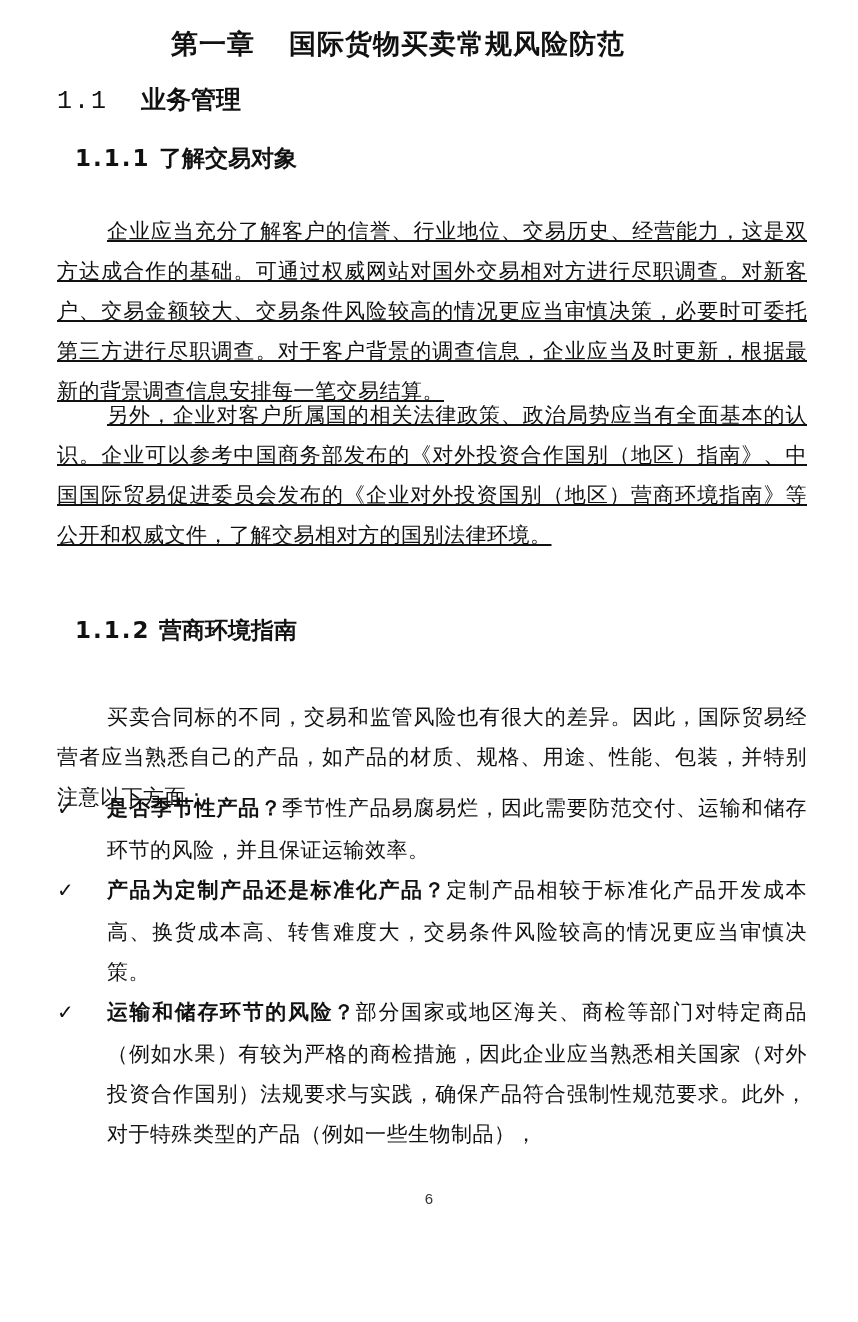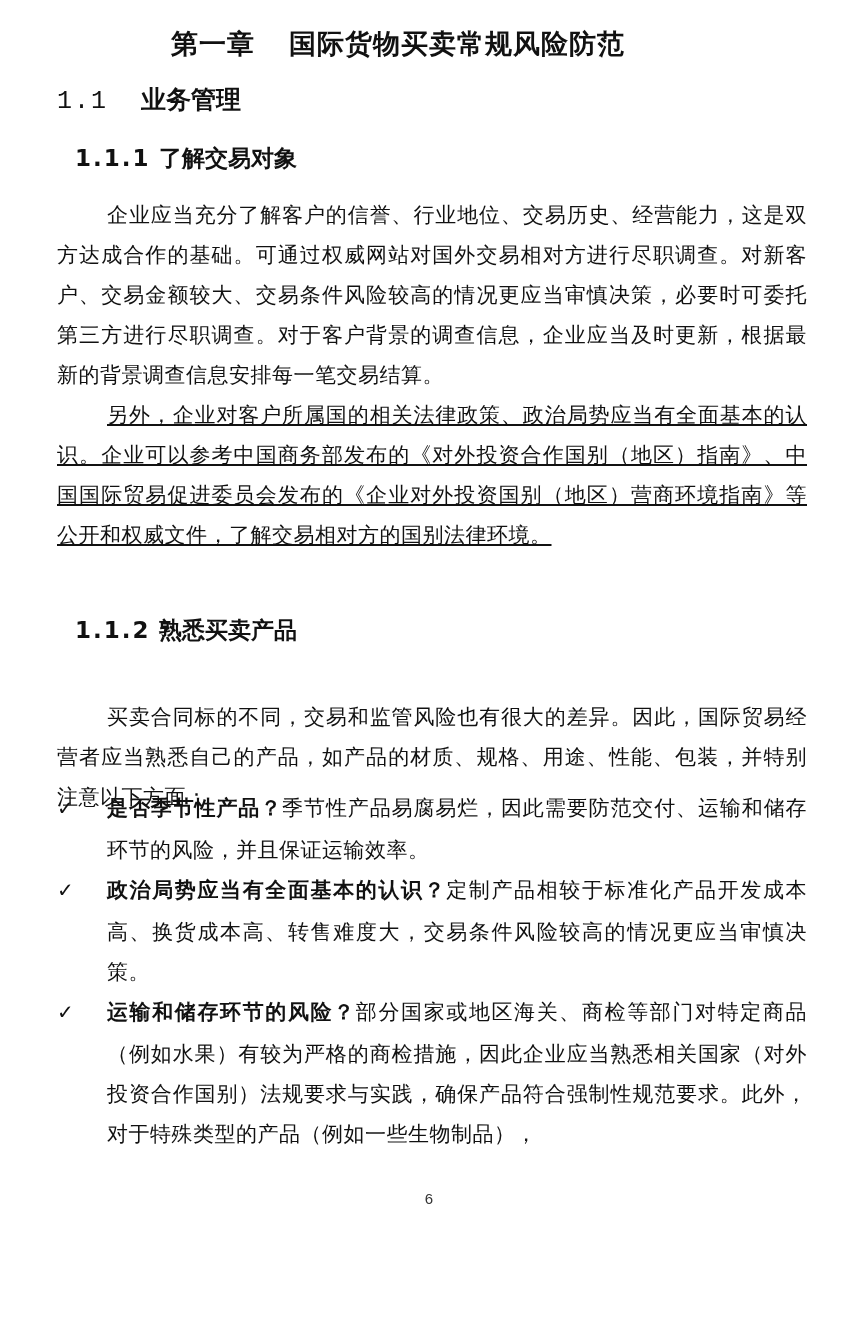--- a/index.html
+++ b/index.html
@@ -54,34 +54,34 @@
 </div>
 
 <div class="h2">
   <span class="num">1.1</span><span>业务管理</span>
 </div>
 
 <div class="h3" style="top:143px;">
   <span class="num">1.1.1</span><span>了解交易对象</span>
 </div>
 
-<p class="para indent" style="top:195px;">企业应当充分了解客户的信誉、行业地位、交易历史、经营能力，这是双方达成合作的基础。可通过权威网站对国外交易相对方进行尽职调查。对新客户、交易金额较大、交易条件风险较高的情况更应当审慎决策，必要时可委托第三方进行尽职调查。对于客户背景的调查信息，企业应当及时更新，根据最新的背景调查信息安排每一笔交易结算。</p>
+<p class="para indent" style="top:211px;text-decoration:underline;">企业应当充分了解客户的信誉、行业地位、交易历史、经营能力，这是双方达成合作的基础。可通过权威网站对国外交易相对方进行尽职调查。对新客户、交易金额较大、交易条件风险较高的情况更应当审慎决策，必要时可委托第三方进行尽职调查。对于客户背景的调查信息，企业应当及时更新，根据最新的背景调查信息安排每一笔交易结算。</p>
 <p class="para indent" style="top:395px;text-decoration:underline;">另外，企业对客户所属国的相关法律政策、政治局势应当有全面基本的认识。企业可以参考中国商务部发布的《对外投资合作国别（地区）指南》、中国国际贸易促进委员会发布的《企业对外投资国别（地区）营商环境指南》等公开和权威文件，了解交易相对方的国别法律环境。</p>
 
 <div class="h3" style="top:615px;">
-  <span class="num">1.1.2</span><span>熟悉买卖产品</span>
+  <span class="num">1.1.2</span><span>营商环境指南</span>
 </div>
 
 <p class="para indent" style="top:697px;">买卖合同标的不同，交易和监管风险也有很大的差异。因此，国际贸易经营者应当熟悉自己的产品，如产品的材质、规格、用途、性能、包装，并特别注意以下方面：</p>
 
 <ul class="list" style="top:788px;">
   <li>
     <span class="check">✓</span><span class="lead">是否季节性产品？</span><span>季节性产品易腐易烂，因此需要防范交付、运输和储存环节的风险，并且保证运输效率。</span>
   </li>
   <li>
-    <span class="check">✓</span><span class="lead">政治局势应当有全面基本的认识？</span><span>定制产品相较于标准化产品开发成本高、换货成本高、转售难度大，交易条件风险较高的情况更应当审慎决策。</span>
+    <span class="check">✓</span><span class="lead">产品为定制产品还是标准化产品？</span><span>定制产品相较于标准化产品开发成本高、换货成本高、转售难度大，交易条件风险较高的情况更应当审慎决策。</span>
   </li>
   <li>
     <span class="check">✓</span><span class="lead">运输和储存环节的风险？</span><span>部分国家或地区海关、商检等部门对特定商品（例如水果）有较为严格的商检措施，因此企业应当熟悉相关国家（对外投资合作国别）法规要求与实践，确保产品符合强制性规范要求。此外，对于特殊类型的产品（例如一些生物制品），</span>
   </li>
 </ul>
 
 <div class="page-num">6</div>
 
 </body></html>

